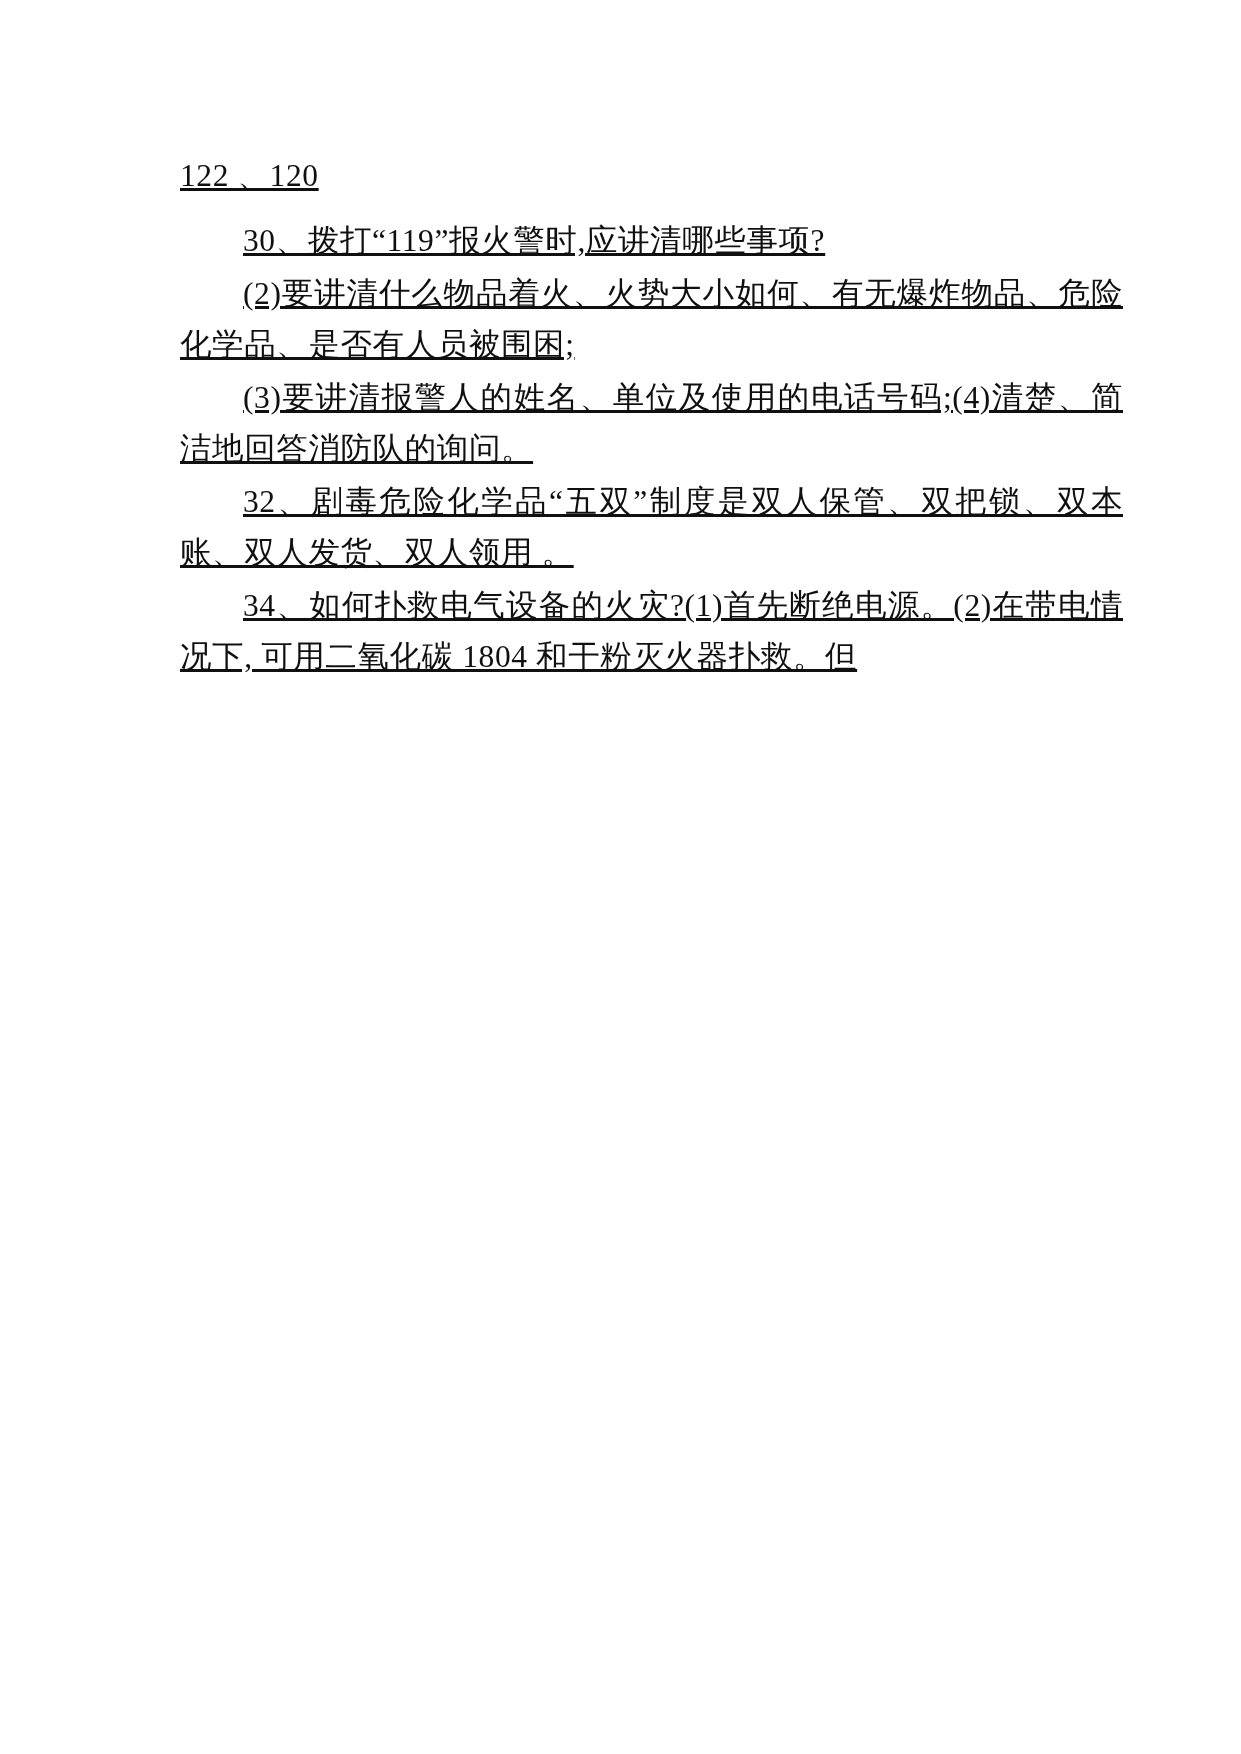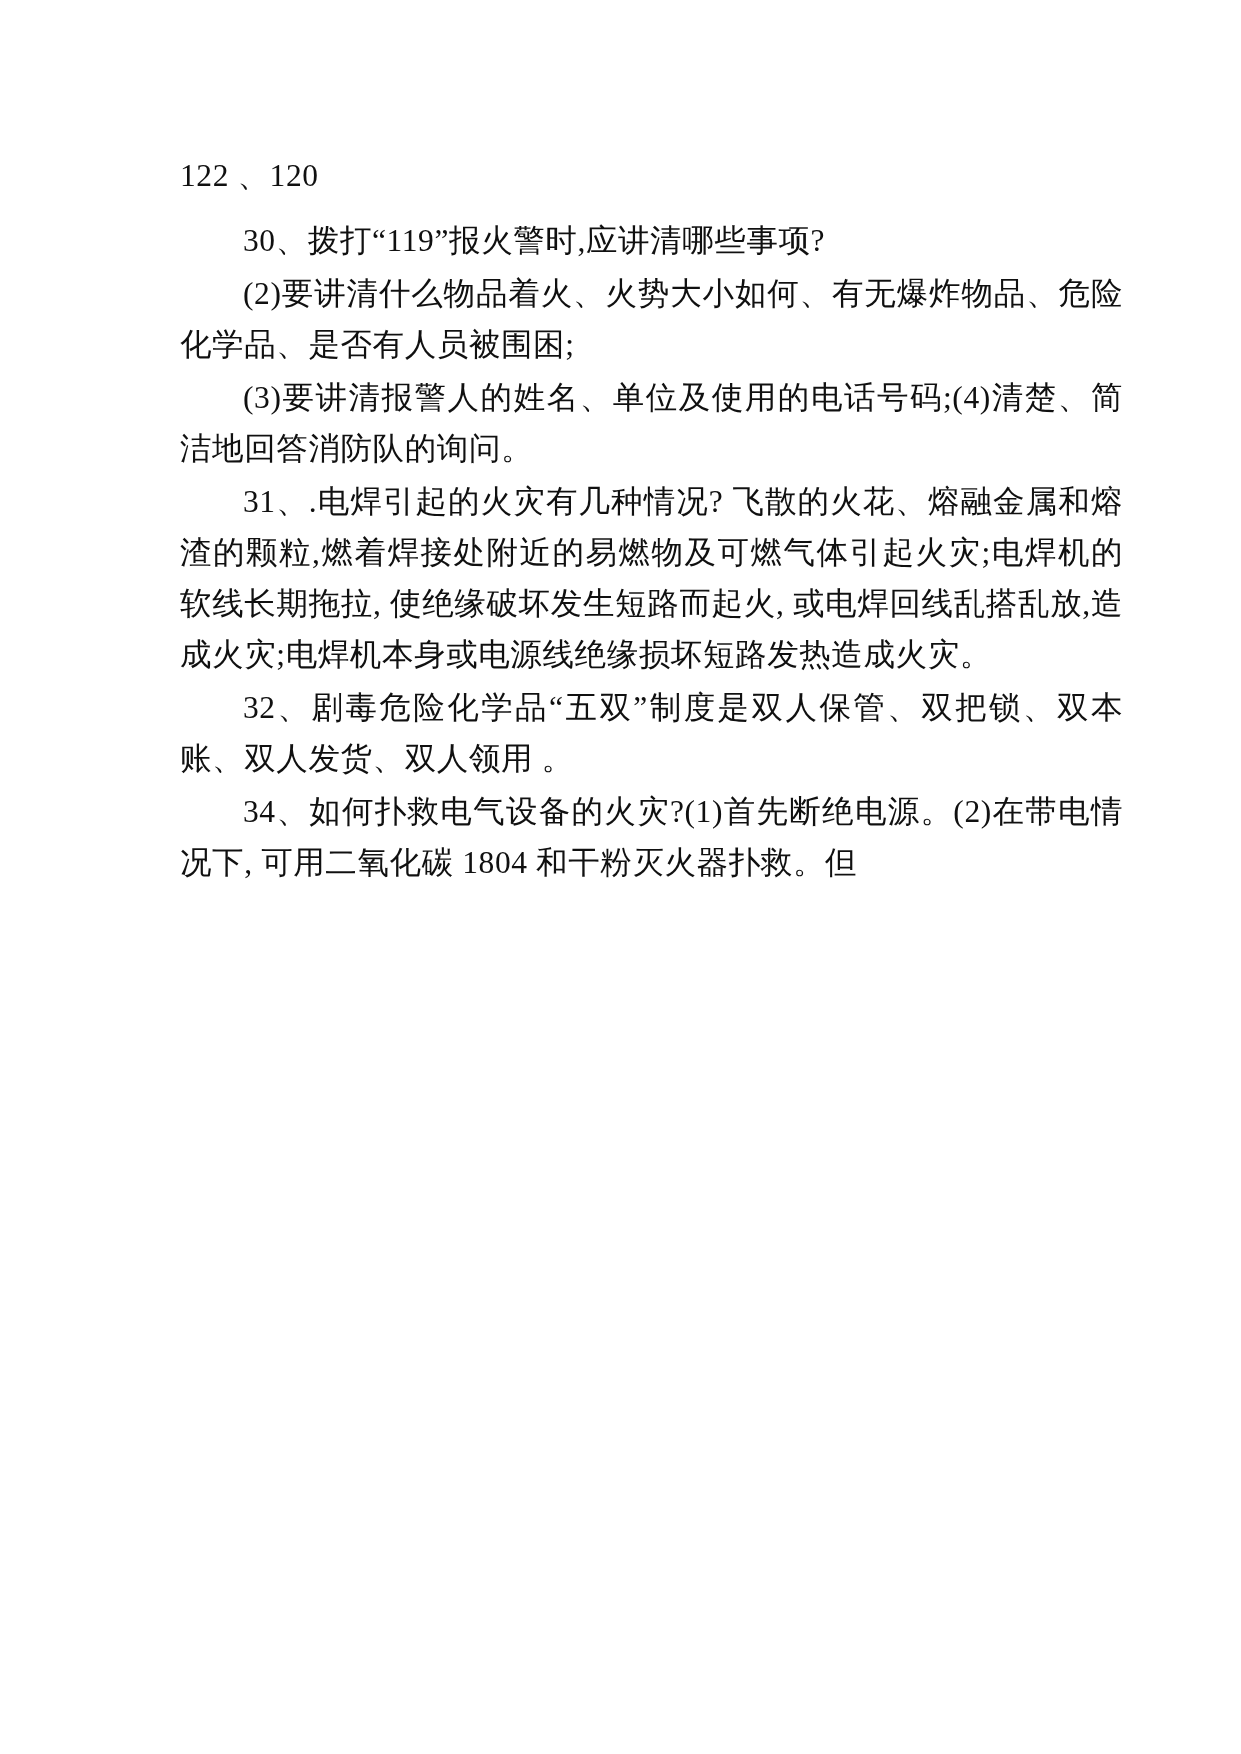--- a/index.html
+++ b/index.html
@@ -16,20 +16,21 @@
     overflow: hidden;
   }
   .page {
     position: absolute;
     left: 0;
     top: 0;
     width: 1241px;
     height: 1244px;
     padding: 150px 118px 0 180px;
     box-sizing: border-box;
+    text-decoration: underline;
   }
   .doc-body {
     font-size: 31.5px;
     line-height: 1.62;
     letter-spacing: 0.6px;
     text-align: justify;
     text-justify: inter-character;
   }
   p {
     margin: 0 0 2px 0;
@@ -43,17 +44,16 @@
 </style>
 </head>
 <body>
 
 <div class="page">
   <div class="doc-body">
     <p class="line-1">122 、120</p>
     <p class="indent">30、拨打“119”报火警时,应讲清哪些事项?</p>
     <p class="indent">(2)要讲清什么物品着火、火势大小如何、有无爆炸物品、危险化学品、是否有人员被围困;</p>
     <p class="indent">(3)要讲清报警人的姓名、单位及使用的电话号码;(4)清楚、简洁地回答消防队的询问。</p>
-    <p class="indent">31、.电焊引起的火灾有几种情况? 飞散的火花、熔融金属和熔渣的颗粒,燃着焊接处附近的易燃物及可燃气体引起火灾;电焊机的软线长期拖拉, 使绝缘破坏发生短路而起火, 或电焊回线乱搭乱放,造成火灾;电焊机本身或电源线绝缘损坏短路发热造成火灾。</p>
     <p class="indent">32、剧毒危险化学品“五双”制度是双人保管、双把锁、双本账、双人发货、双人领用 。</p>
     <p class="indent">34、如何扑救电气设备的火灾?(1)首先断绝电源。(2)在带电情况下, 可用二氧化碳 1804 和干粉灭火器扑救。但</p>
   </div>
 </div>
 
 </body></html>

